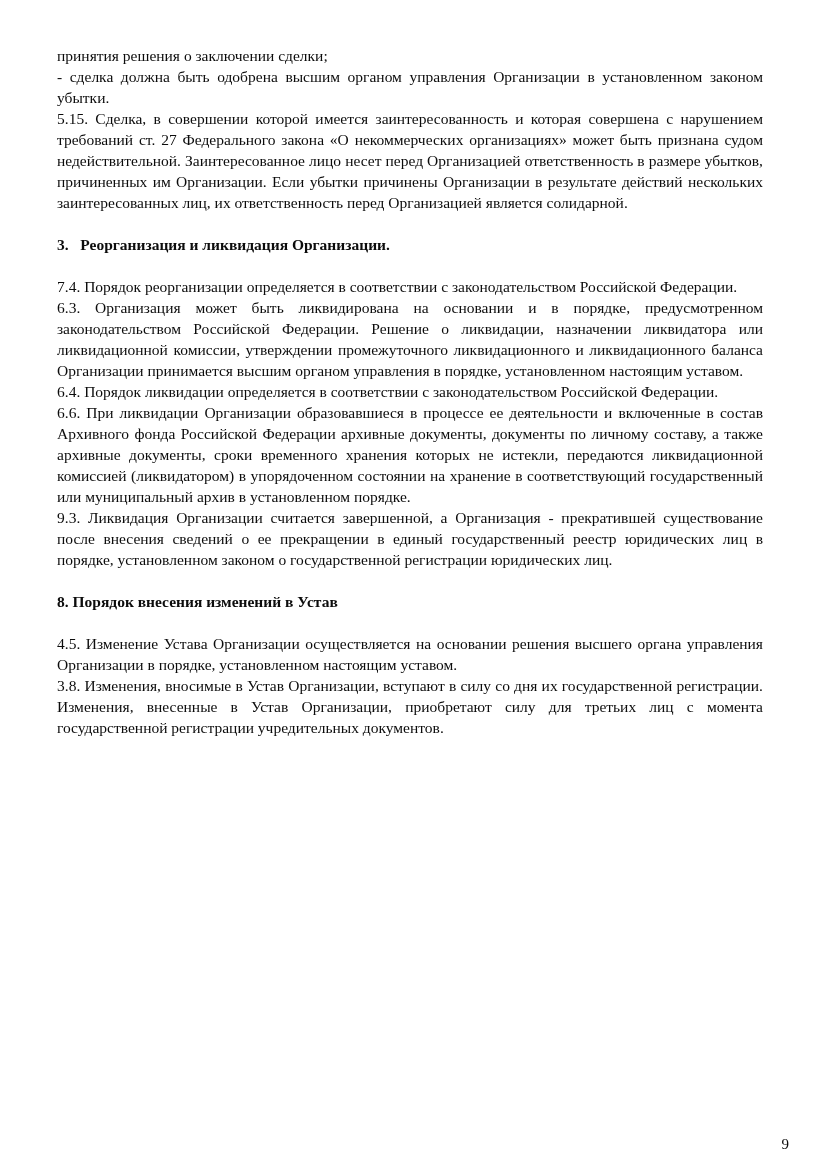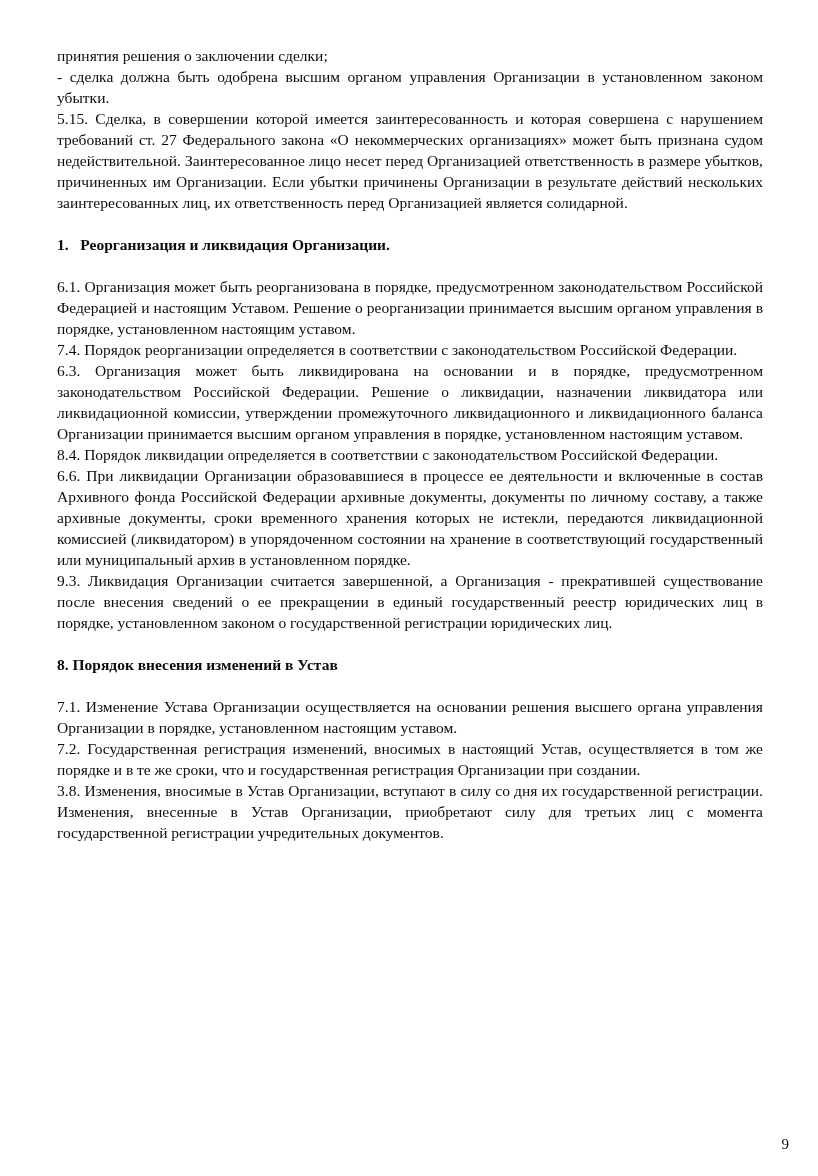--- a/index.html
+++ b/index.html
@@ -38,25 +38,23 @@
     color: #0c0c0c;
   }
 </style>
 </head>
 <body>
 
 <div class="page">
   <p class="para">принятия решения о заключении сделки;</p>
   <p class="para">- сделка должна быть одобрена высшим органом управления Организации в установленном законом убытки.</p>
   <p class="para">5.15. Сделка, в совершении которой имеется заинтересованность и которая совершена с нарушением требований ст. 27 Федерального закона «О некоммерческих организациях» может быть признана судом недействительной. Заинтересованное лицо несет перед Организацией ответственность в размере убытков, причиненных им Организации. Если убытки причинены Организации в результате действий нескольких заинтересованных лиц, их ответственность перед Организацией является солидарной.</p>
-  <p class="heading">1.   Реорганизация и ликвидация Организации.</p>
-  <p class="para">6.1. Организация может быть реорганизована в порядке, предусмотренном законодательством Российской Федерацией и настоящим Уставом. Решение о реорганизации принимается высшим органом управления в порядке, установленном настоящим уставом.</p>
+  <p class="heading">3.   Реорганизация и ликвидация Организации.</p>
   <p class="para">7.4. Порядок реорганизации определяется в соответствии с законодательством Российской Федерации.</p>
   <p class="para">6.3. Организация может быть ликвидирована на основании и в порядке, предусмотренном законодательством Российской Федерации. Решение о ликвидации, назначении ликвидатора или ликвидационной комиссии, утверждении промежуточного ликвидационного и ликвидационного баланса Организации принимается высшим органом управления в порядке, установленном настоящим уставом.</p>
-  <p class="para">8.4. Порядок ликвидации определяется в соответствии с законодательством Российской Федерации.</p>
+  <p class="para">6.4. Порядок ликвидации определяется в соответствии с законодательством Российской Федерации.</p>
   <p class="para">6.6. При ликвидации Организации образовавшиеся в процессе ее деятельности и включенные в состав Архивного фонда Российской Федерации архивные документы, документы по личному составу, а также архивные документы, сроки временного хранения которых не истекли, передаются ликвидационной комиссией (ликвидатором) в упорядоченном состоянии на хранение в соответствующий государственный или муниципальный архив в установленном порядке.</p>
   <p class="para">9.3. Ликвидация Организации считается завершенной, а Организация - прекратившей существование после внесения сведений о ее прекращении в единый государственный реестр юридических лиц в порядке, установленном законом о государственной регистрации юридических лиц.</p>
   <p class="heading">8. Порядок внесения изменений в Устав</p>
-  <p class="para">7.1. Изменение Устава Организации осуществляется на основании решения высшего органа управления Организации в порядке, установленном настоящим уставом.</p>
-  <p class="para">7.2. Государственная регистрация изменений, вносимых в настоящий Устав, осуществляется в том же порядке и в те же сроки, что и государственная регистрация Организации при создании.</p>
+  <p class="para">4.5. Изменение Устава Организации осуществляется на основании решения высшего органа управления Организации в порядке, установленном настоящим уставом.</p>
   <p class="para">3.8. Изменения, вносимые в Устав Организации, вступают в силу со дня их государственной регистрации. Изменения, внесенные в Устав Организации, приобретают силу для третьих лиц с момента государственной регистрации учредительных документов.</p>
   <div class="page-number">9</div>
 </div>
 
 </body></html>

